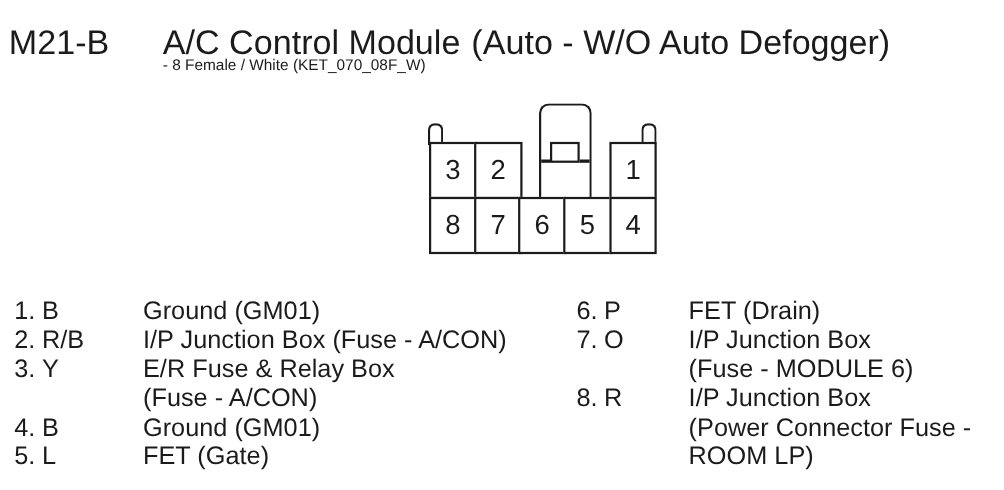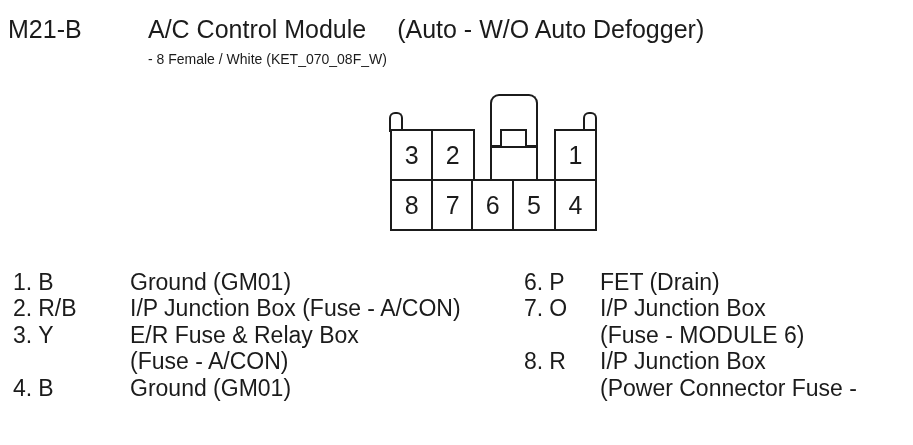--- a/index.html
+++ b/index.html
@@ -10,30 +10,30 @@
     background: #ffffff;
     color: #1b1b1b;
     font-family: "Liberation Sans", "DejaVu Sans", sans-serif;
     overflow: hidden;
   }
   .page * { box-sizing: border-box; }
 
   
   .title-row {
     position: absolute;
-    top: 15px; left: 0;
+    top: 25px; left: 0;
     width: 100%;
     height: 28px;
-    font-size: 25px;
+    font-size: 31px;
     line-height: 28px;
     white-space: nowrap;
   }
   .connector-id { position: absolute; left: 8px; }
   .module-line  { position: absolute; left: 148px; }
-  .variant      { margin-left: 31px; }
+  .variant      { margin-left: 10px; }
   .subtitle {
     position: absolute;
     top: 47px; left: 148px;
     font-size: 14px;
     line-height: 24px;
     white-space: nowrap;
   }
 
   
   .connector {
@@ -97,21 +97,21 @@
   .pinlist {
     position: absolute;
     left: 0; top: 269px;
     width: 747px;
     font-size: 23px;
   }
   .pl-row { position: relative; height: 26.4px; line-height: 26.4px; white-space: nowrap; }
   .num-l  { position: absolute; left: 13px; }
   .desc-l { position: absolute; left: 130px; }
   .num-r  { position: absolute; left: 524px; }
-  .desc-r { position: absolute; left: 600px; }
+  .desc-r { position: absolute; left: 626px; }
   .code   { margin-left: 6px; }
 </style>
 </head>
 <body>
 
 <div class="page">
 
   <div class="title-row">
     <span class="connector-id">M21-B</span>
     <span class="module-line">
@@ -170,15 +170,21 @@
       <span class="desc-r">I/P Junction Box</span>
     </div>
 
     <div class="pl-row">
       <span class="num-l"><span>4.</span><span class="code">B</span></span>
       <span class="desc-l">Ground (GM01)</span>
       <span class="num-r"><span></span><span class="code"></span></span>
       <span class="desc-r">(Power Connector Fuse -</span>
     </div>
 
+    <div class="pl-row">
+      <span class="num-l"><span>5.</span><span class="code">L</span></span>
+      <span class="desc-l">FET (Gate)</span>
+      <span class="num-r"><span></span><span class="code"></span></span>
+      <span class="desc-r">ROOM LP)</span>
+    </div>
 
   </div>
 </div>
 
 </body></html>

